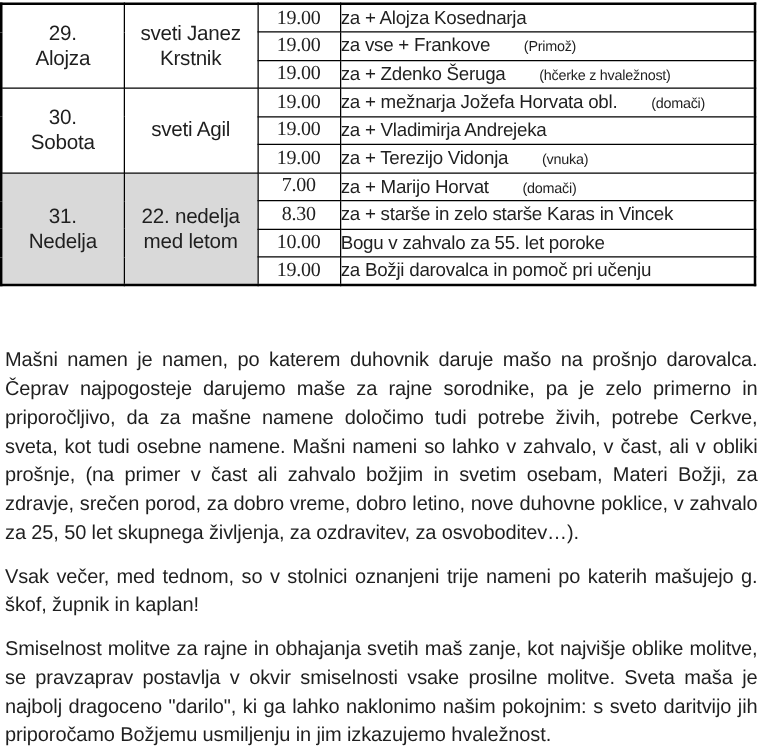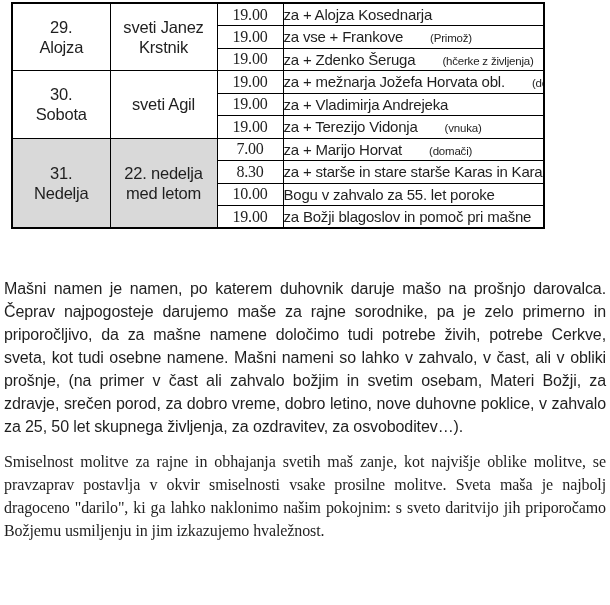--- a/index.html
+++ b/index.html
@@ -15,22 +15,22 @@
     background: var(--bg);
     color: var(--text);
     font-family: "Liberation Sans", sans-serif;
     position: relative;
     overflow: hidden;
   }
 
   
   table.schedule {
     position: absolute;
-    top: 2px; left: 11px;
-    width: 534px;
+    top: 2px; left: 0;
+    width: 605px;
     border-collapse: collapse;
     table-layout: fixed;
     border: 2px solid var(--border);
   }
   table.schedule td {
     border: 1px solid var(--border);
     padding: 0;
     vertical-align: middle;
     overflow: hidden;
   }
@@ -61,21 +61,21 @@
   .body-text {
     position: absolute;
     left: 4px; right: 4px;
     top: 277px;
     font-size: 16px;
     line-height: 23px;
     text-align: justify;
     letter-spacing: -0.1px;
   }
   .body-text p { margin: 0 0 12px 0; }
-  .body-text p:last-child { margin-bottom: 0; font-family: Liberation Serif, serif; }
+  .body-text p:last-child { margin-bottom: 0; }
 </style>
 </head>
 <body>
 
 <div>
 
   <table class="schedule">
     <colgroup>
       <col style="width:98px">
       <col style="width:107px">
@@ -91,21 +91,21 @@
           <td rowspan="3" class="cell-feast">sveti Janez Krstnik</td>
           <td class="cell-time">19.00</td>
           <td class="cell-int"><span>za + Alojza Kosednarja</span></td>
         </tr>
         <tr>
           <td class="cell-time">19.00</td>
           <td class="cell-int"><span>za vse + Frankove</span><span class="note"> (Primož)</span></td>
         </tr>
         <tr>
           <td class="cell-time">19.00</td>
-          <td class="cell-int"><span>za + Zdenko Šeruga</span><span class="note"> (hčerke z življenja)</span></td>
+          <td class="cell-int"><span>za + Zdenko Šeruga</span><span class="note"> (hčerke z hvaležnost)</span></td>
         </tr>
         <tr>
           <td rowspan="3" class="cell-day">
             <div>30.</div>
             <div>Sobota</div>
           </td>
           <td rowspan="3" class="cell-feast">sveti Agil</td>
           <td class="cell-time">19.00</td>
           <td class="cell-int"><span>za + mežnarja Jožefa Horvata obl.</span><span class="note"> (domači)</span></td>
         </tr>
@@ -121,31 +121,32 @@
           <td rowspan="4" class="cell-day shaded">
             <div>31.</div>
             <div>Nedelja</div>
           </td>
           <td rowspan="4" class="cell-feast shaded">22. nedelja med letom</td>
           <td class="cell-time">7.00</td>
           <td class="cell-int"><span>za + Marijo Horvat</span><span class="note"> (domači)</span></td>
         </tr>
         <tr>
           <td class="cell-time">8.30</td>
-          <td class="cell-int"><span>za + starše in stare starše Karas in Karas</span></td>
+          <td class="cell-int"><span>za + starše in zelo starše Karas in Vincek</span></td>
         </tr>
         <tr>
           <td class="cell-time">10.00</td>
           <td class="cell-int"><span>Bogu v zahvalo za 55. let poroke</span></td>
         </tr>
         <tr>
           <td class="cell-time">19.00</td>
-          <td class="cell-int"><span>za Božji blagoslov in pomoč pri mašne</span></td>
+          <td class="cell-int"><span>za Božji darovalca in pomoč pri učenju</span></td>
         </tr>
       </tbody>
   </table>
 
   <div class="body-text">
     <p>Mašni namen je namen, po katerem duhovnik daruje mašo na prošnjo darovalca. Čeprav najpogosteje darujemo maše za rajne sorodnike, pa je zelo primerno in priporočljivo, da za mašne namene določimo tudi potrebe živih, potrebe Cerkve, sveta, kot tudi osebne namene. Mašni nameni so lahko v zahvalo, v čast, ali v obliki prošnje, (na primer v čast ali zahvalo božjim in svetim osebam, Materi Božji, za zdravje, srečen porod, za dobro vreme, dobro letino, nove duhovne poklice, v zahvalo za 25, 50 let skupnega življenja, za ozdravitev, za osvoboditev…).</p>
+    <p>Vsak večer, med tednom, so v stolnici oznanjeni trije nameni po katerih mašujejo g. škof, župnik in kaplan!</p>
     <p>Smiselnost molitve za rajne in obhajanja svetih maš zanje, kot najvišje oblike molitve, se pravzaprav postavlja v okvir smiselnosti vsake prosilne molitve. Sveta maša je najbolj dragoceno "darilo", ki ga lahko naklonimo našim pokojnim: s sveto daritvijo jih priporočamo Božjemu usmiljenju in jim izkazujemo hvaležnost.</p>
   </div>
 
 </div>
 
 </body></html>

